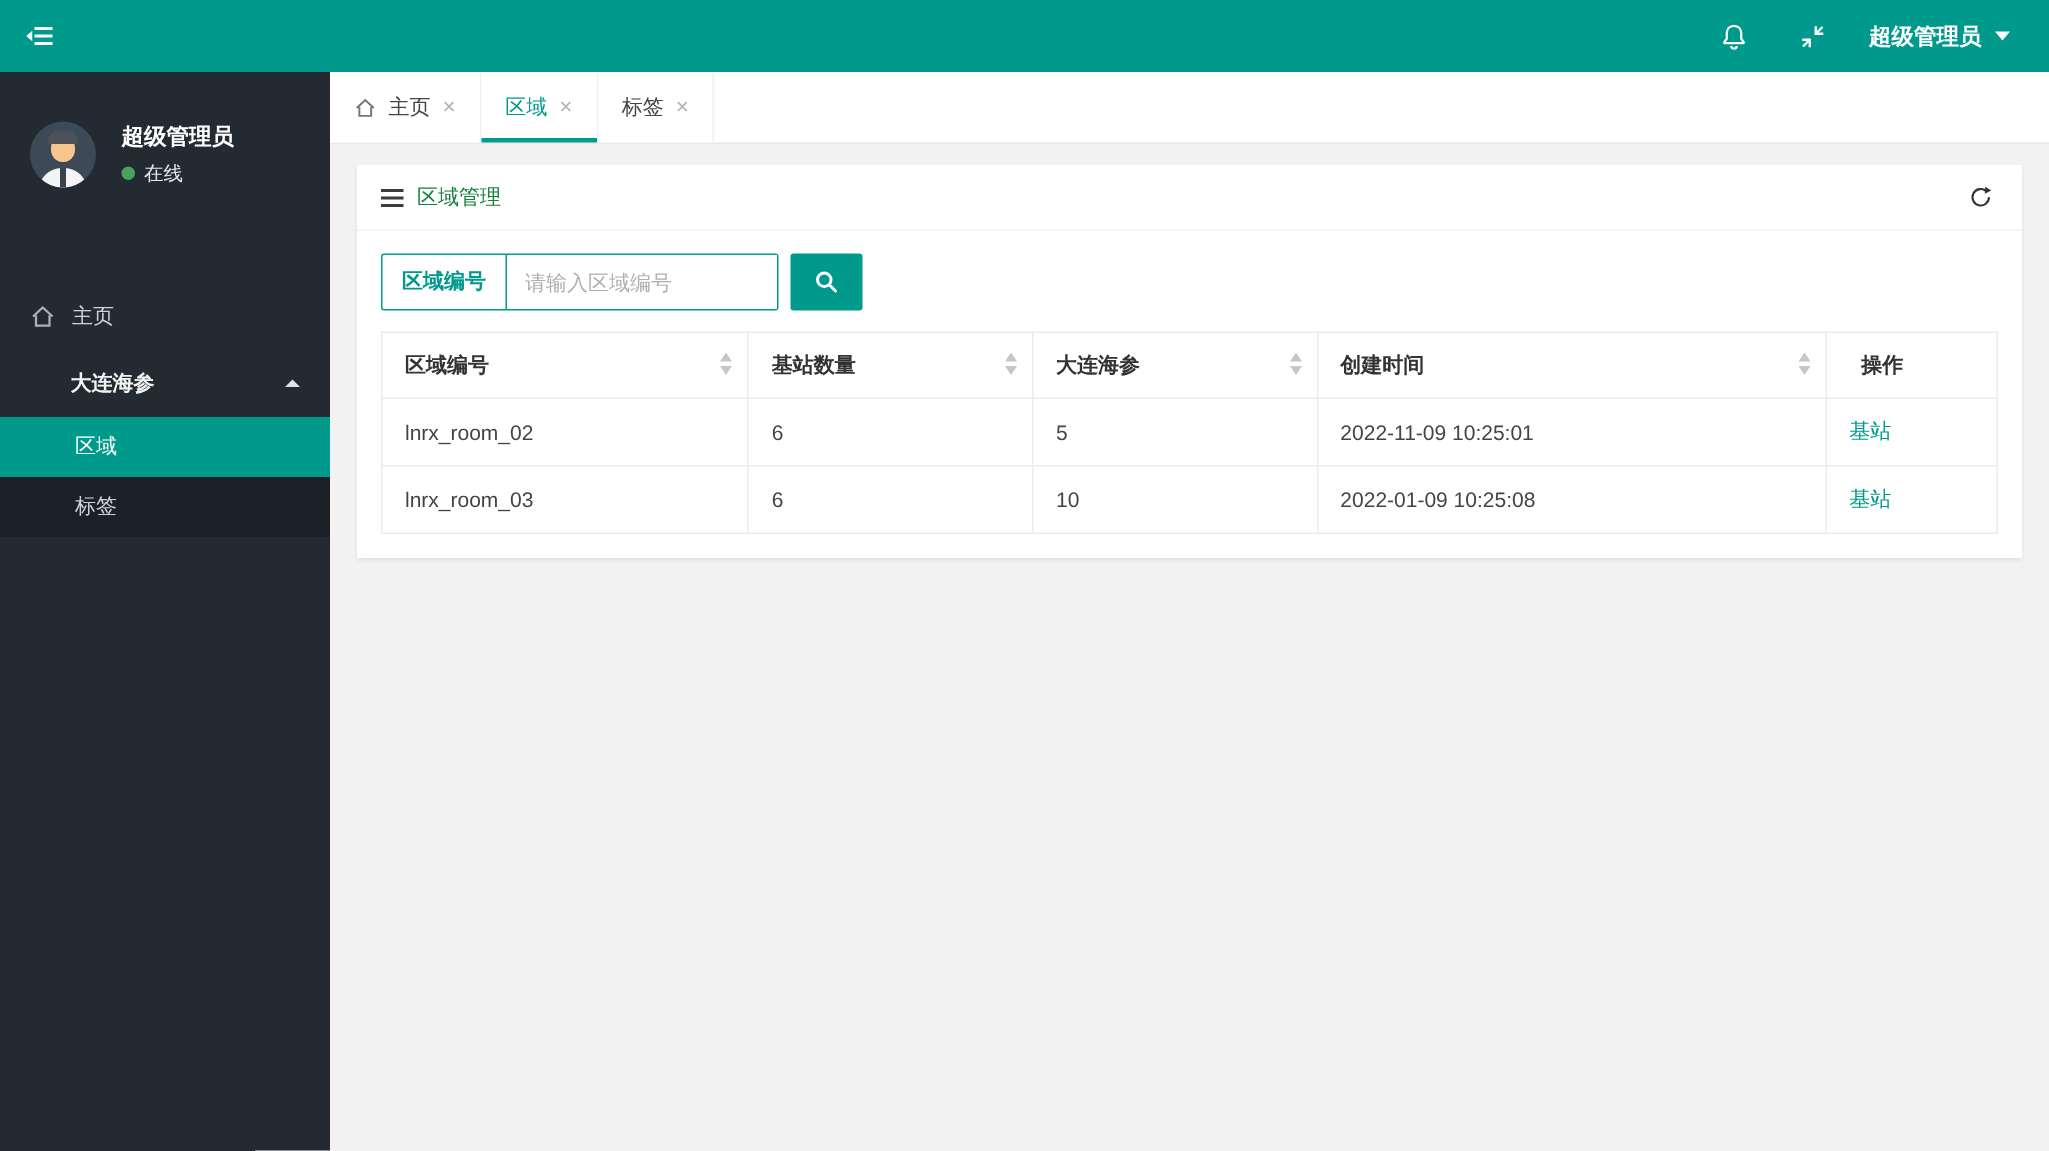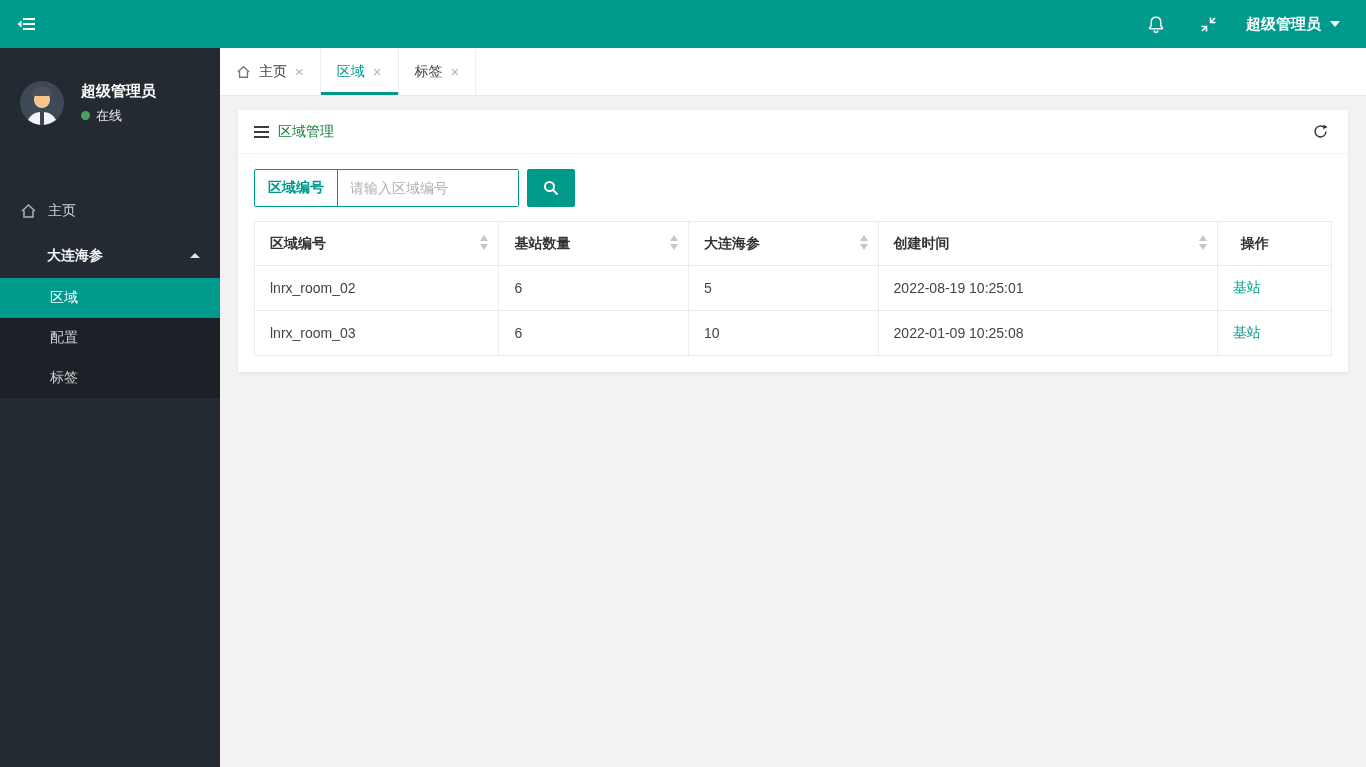--- a/index.html
+++ b/index.html
@@ -169,23 +169,20 @@
     <div class="menu-item group">
       <span>大连海参</span>
       <span class="mi-caret up"></span>
     </div>
 
     <div class="submenu">
       <div class="submenu-item active">
         <span>区域</span>
       </div>
       <div class="submenu-item">
-        <span>配置</span>
-      </div>
-      <div class="submenu-item">
         <span>标签</span>
       </div>
     </div>
   </nav>
 </aside>
 
 <main class="main">
 
   <div class="tabbar">
     <div class="tab">
@@ -274,21 +271,21 @@
               <th class="col-5">
                 <span>操作</span>
               </th>
             </tr>
           </thead>
           <tbody>
             <tr>
               <td>lnrx_room_02</td>
               <td>6</td>
               <td>5</td>
-              <td>2022-08-19 10:25:01</td>
+              <td>2022-11-09 10:25:01</td>
               <td>
                 <a class="link">基站</a>
               </td>
             </tr>
             <tr>
               <td>lnrx_room_03</td>
               <td>6</td>
               <td>10</td>
               <td>2022-01-09 10:25:08</td>
               <td>

